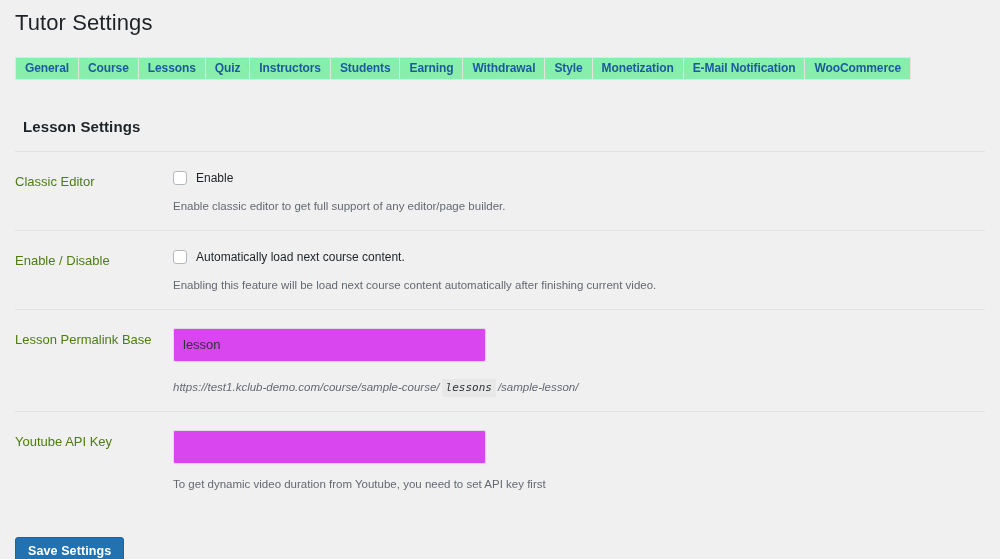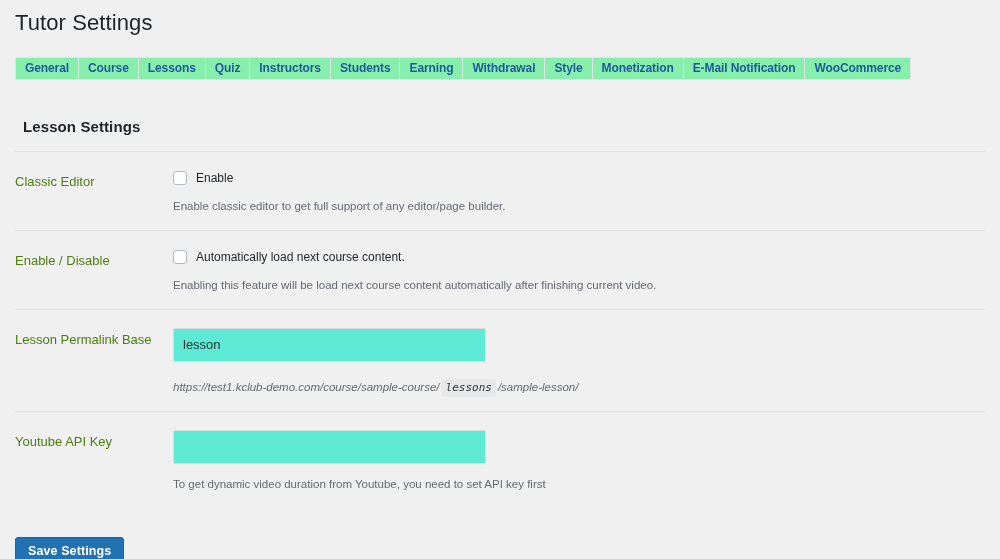--- a/index.html
+++ b/index.html
@@ -115,21 +115,21 @@
     line-height: 1.5;
     margin-top: 12px;
   }
   
   .text-input {
     box-sizing: border-box;
     width: 313px;
     height: 34px;
     border: 1px solid #dcdcde;
     border-radius: 2px;
-    background: #5eead4;
+    background: #d946ef;
     font-family: "Liberation Sans", sans-serif;
     font-size: 13px;
     color: #2c3338;
     padding: 0 9px;
     outline: none;
     box-shadow: 0 1px 1px rgba(0,0,0,0.02);
   }
   .permalink-hint {
     font-size: 11.5px;
     font-style: italic;

